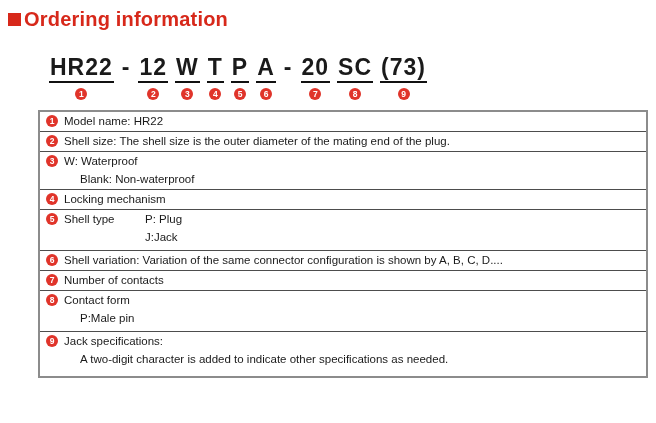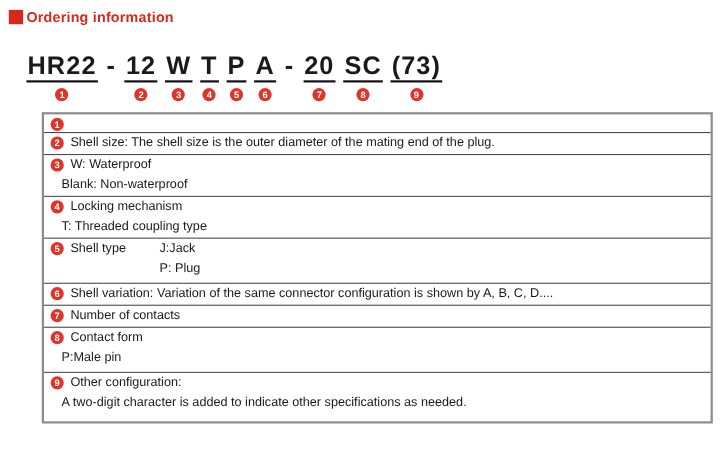--- a/index.html
+++ b/index.html
@@ -4,39 +4,39 @@
 <style>
   html,body{margin:0;padding:0}
   body{
     width:656px;height:423px;background:#ffffff;
     font-family:"Liberation Sans","DejaVu Sans",sans-serif;
     color:#1a1a1a;overflow:hidden;position:relative;
   }
   
   .hdr{display:flex;align-items:center;gap:3px;margin:8px 0 0 8px}
   .hdr-sq{width:13px;height:13px;background:#d7281a;flex:none}
-  .hdr-title{font-size:13px;font-weight:bold;color:#d7281a;letter-spacing:.2px}
+  .hdr-title{font-size:20px;font-weight:bold;color:#d7281a;letter-spacing:.2px}
   
-  .code{display:flex;align-items:flex-start;column-gap:7px;margin:24px 0 0 24px}
+  .code{display:flex;align-items:flex-start;column-gap:7px;margin:24px 0 0 49px}
   .seg{display:flex;flex-direction:column;align-items:center}
   .seg-text{font-size:23px;font-weight:bold;line-height:24px;letter-spacing:1px;padding:0 1px 2px;white-space:nowrap}
   .seg-text.u{border-bottom:2px solid #111}
   .seg-num{margin-top:5px}
   .badge{
     display:inline-flex;align-items:center;justify-content:center;
     width:12px;height:12px;border-radius:50%;background:#e0342a;color:#fff;
     font-size:8.5px;font-weight:bold;flex:none;
   }
   
   .otable{width:606px;margin:10px 0 0 38px;border:2px solid #8c8c8c;background:#fff}
   .trow{border-top:1px solid #4d4d4d;padding:0 0 1px}
   .trow:first-child{border-top:none}
   .tline{display:flex;align-items:flex-start;font-size:11.5px;line-height:18px;padding-left:6px;padding-right:6px}
   .tline .badge{margin:3px 6px 0 0}
-  .tline.cont{padding-left:16px}
+  .tline.cont{padding-left:40px}
   .row-label{width:81px;flex:none}
   .opts > div{line-height:18px}
   .pcol1{width:92px;flex:none}
   .otable .trow:nth-child(5){padding-bottom:4px}
   .otable .trow:nth-child(8){padding-bottom:4px}
   .otable .trow:nth-child(9){padding-bottom:8px}
 </style>
 </head>
 <body>
 
@@ -87,49 +87,49 @@
     <div class="seg">
       <span class="seg-text u">(73)</span>
       <span class="badge seg-num">9</span>
     </div>
   </div>
 
 <div class="otable">
     <div class="trow">
       <div class="tline first">
         <span class="badge">1</span>
+        <span class="row-text">Model name: HR22</span>
       </div>
     </div>
     <div class="trow">
       <div class="tline first">
         <span class="badge">2</span>
         <span class="row-text">Shell size: The shell size is the outer diameter of the mating end of the plug.</span>
       </div>
     </div>
     <div class="trow">
       <div class="tline first">
         <span class="badge">3</span>
         <span class="row-text">W: Waterproof</span>
       </div>
       <div class="tline cont">Blank: Non-waterproof</div>
     </div>
     <div class="trow">
       <div class="tline first">
         <span class="badge">4</span>
         <span class="row-text">Locking mechanism</span>
       </div>
-      <div class="tline cont">T: Threaded coupling type</div>
     </div>
     <div class="trow">
       <div class="tline first">
         <span class="badge">5</span>
         <span class="row-label">Shell type</span>
         <div class="opts">
+          <div>P: Plug</div>
           <div>J:Jack</div>
-          <div>P: Plug</div>
         </div>
       </div>
     </div>
     <div class="trow">
       <div class="tline first">
         <span class="badge">6</span>
         <span class="row-text">Shell variation: Variation of the same connector configuration is shown by A, B, C, D....</span>
       </div>
     </div>
     <div class="trow">
@@ -143,17 +143,17 @@
         <span class="badge">8</span>
         <span class="row-text">Contact form</span>
       </div>
       <div class="tline cont pair">
         <span class="pcol1">P:Male pin</span>
       </div>
     </div>
     <div class="trow">
       <div class="tline first">
         <span class="badge">9</span>
-        <span class="row-text">Other configuration:</span>
+        <span class="row-text">Jack specifications:</span>
       </div>
       <div class="tline cont">A two-digit character is added to indicate other specifications as needed.</div>
     </div>
   </div>
 
 </body></html>

